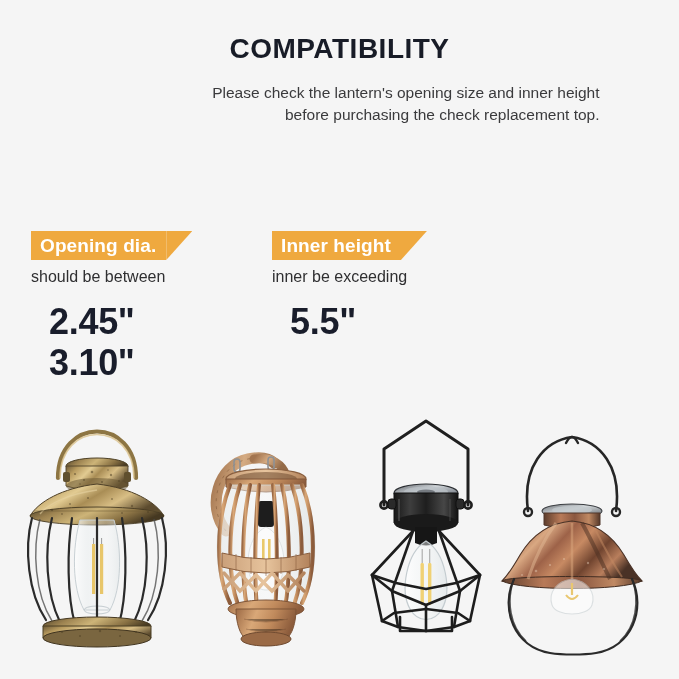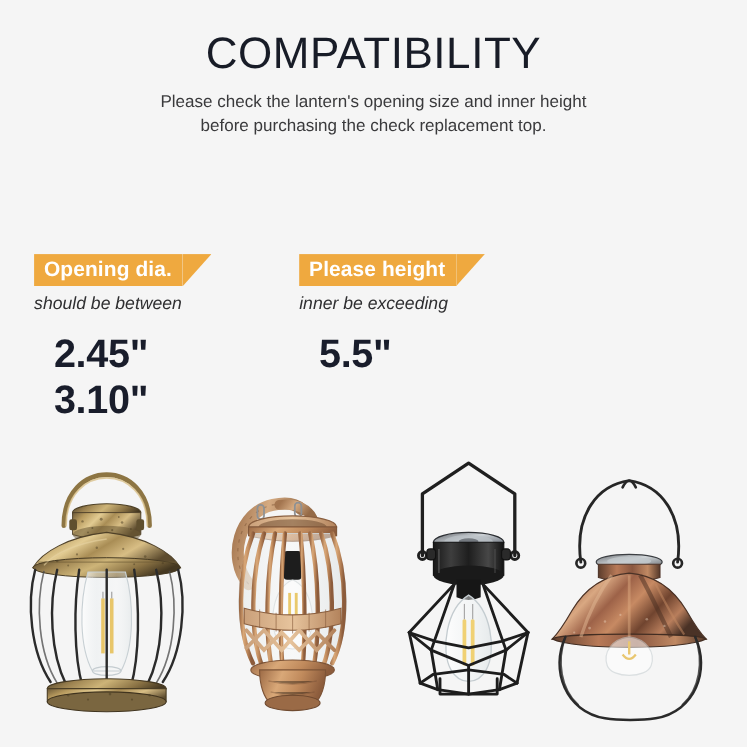--- a/index.html
+++ b/index.html
@@ -23,34 +23,35 @@
 
   
   .header {
     position: absolute;
     top: 26px;
     left: 0;
     width: 679px;
     text-align: center;
   }
   .title {
-    font-size: 40px;
-    font-weight: normal;
+    font-size: 28px;
+    font-weight: bold;
     letter-spacing: 0.5px;
     color: #181c27;
     line-height: 46px;
     margin: 0;
   }
   .subtitle {
     margin: 10px auto 0 auto;
     width: 520px;
     font-size: 15.5px;
     line-height: 22px;
     color: #3a3a3c;
     font-weight: normal;
+    text-align: right;
   }
   .subtitle .line { display: block; }
 
   
   .specs {
     position: absolute;
     top: 183px;
     left: 0;
     width: 679px;
     height: 160px;
@@ -87,21 +88,20 @@
     background: #efa93f;
     clip-path: polygon(0 0, 100% 0, 0 100%);
   }
 
   .spec-sub {
     margin-top: 7px;
     font-size: 16px;
     color: #2f2f31;
     line-height: 20px;
     white-space: nowrap;
-    font-style: italic;
   }
 
   .spec-values {
     margin-top: 14px;
     margin-left: 18px;
   }
   .spec-value {
     font-size: 36px;
     font-weight: bold;
     color: #191d2b;
@@ -145,21 +145,21 @@
     <div class="spec-col col-1">
       <div class="badge">Opening dia.</div>
       <div class="spec-sub">should be between</div>
       <div class="spec-values">
         <div class="spec-value">2.45"</div>
         <div class="spec-value">3.10"</div>
       </div>
     </div>
 
     <div class="spec-col col-2">
-      <div class="badge">Please height</div>
+      <div class="badge">Inner height</div>
       <div class="spec-sub">inner be exceeding</div>
       <div class="spec-values">
         <div class="spec-value">5.5"</div>
       </div>
     </div>
 
   </div>
 
   <div class="lanterns">
 

